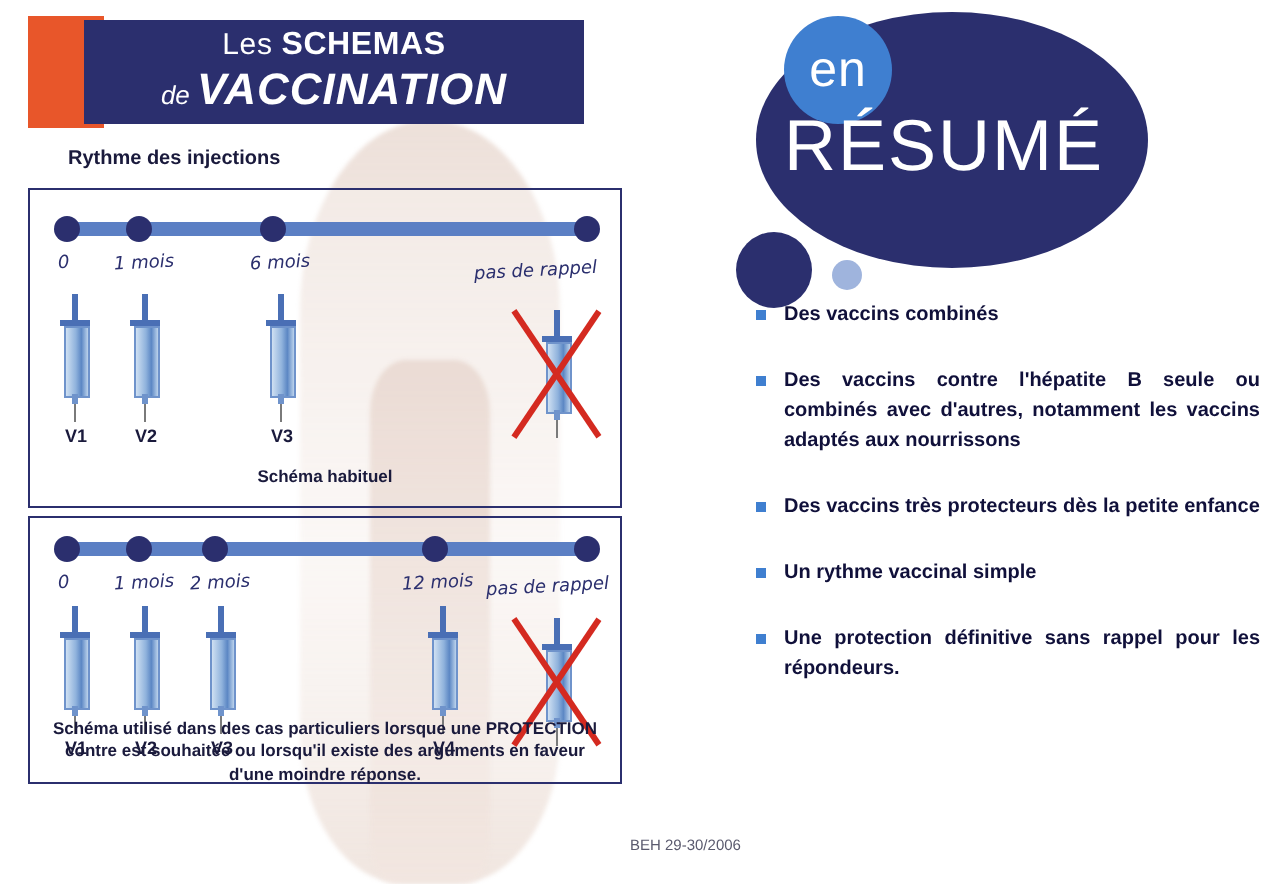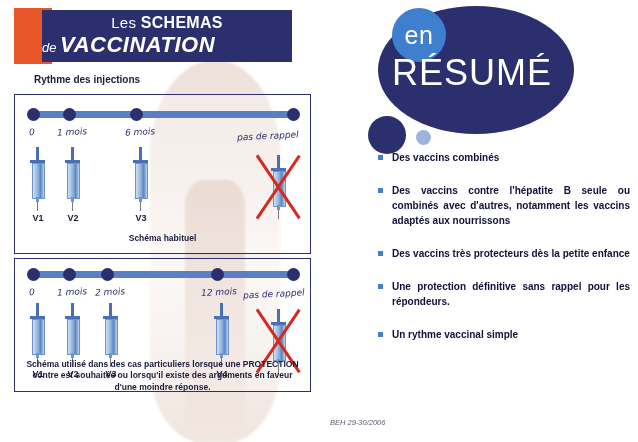--- a/index.html
+++ b/index.html
@@ -59,20 +59,21 @@
     width: 250px;
     text-align: center;
     font-size: 15px;
     letter-spacing: 0.3px;
   }
   .title-line1 b { font-weight: bold; font-size: 16px; margin-top: 44px; }
   .title-line2 {
     position: absolute;
     left: 0; top: 22px;
     width: 250px;
+    text-align: center;
     font-size: 13px;
     font-style: italic;
   }
   .title-line2 b {
     font-size: 22px;
     font-weight: bold;
     font-style: italic;
     letter-spacing: 0.5px;
   }
 
@@ -192,24 +193,23 @@
     font-size: 8.5px;
     font-weight: bold;
     color: #1a1a3c;
     line-height: 1.35;
   }
   #panel-1 .panel-caption { left: 0; top: 138px; }
   #panel-2 .panel-caption { left: 0; top: 100px; padding: 0 8px; box-sizing: border-box; }
 
   .source-note {
     position: absolute;
-    left: 330px; top: 418px;
+    left: 315px; top: 418px;
     font-size: 7.5px;
     color: #5a5a6e;
-    font-style: italic;
   }
 
   
   .right-pane {
     position: absolute;
     left: 330px; top: 0;
     width: 308px; height: 334px;
   }
   .blob-big {
     position: absolute;
@@ -426,22 +426,22 @@
       <div class="bullet">
         <span class="sq"></span>
         <span>Des vaccins contre l'hépatite B seule ou combinés avec d'autres, notamment les vaccins adaptés aux nourrissons</span>
       </div>
       <div class="bullet">
         <span class="sq"></span>
         <span>Des vaccins très protecteurs dès la petite enfance</span>
       </div>
       <div class="bullet">
         <span class="sq"></span>
-        <span>Une protection définitive sans rappel pour les répondeurs.</span>
+        <span>Un rythme vaccinal simple</span>
       </div>
       <div class="bullet">
         <span class="sq"></span>
-        <span>Un rythme vaccinal simple</span>
+        <span>Une protection définitive sans rappel pour les répondeurs.</span>
       </div>
     </div>
   </div>
 
 </div>
 
 </body></html>

